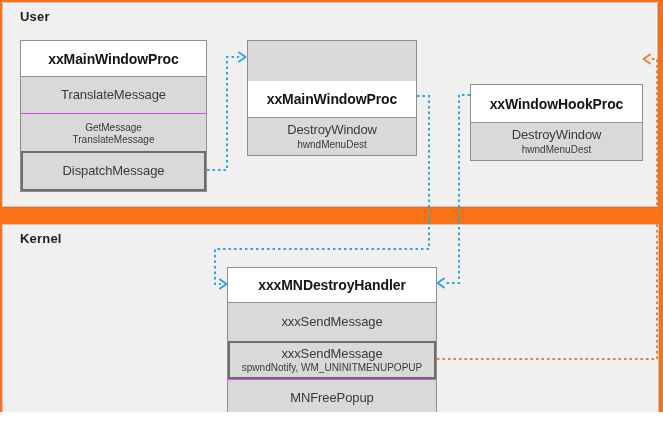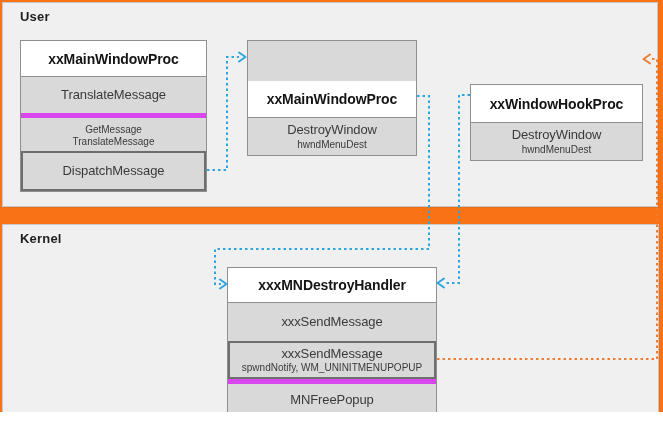--- a/index.html
+++ b/index.html
@@ -51,21 +51,21 @@
     box-sizing: border-box;
     display: flex;
     flex-direction: column;
     align-items: center;
     justify-content: center;
     font-size: 13px;
     color: #3a3a3a;
     line-height: 1.1;
     letter-spacing: -0.1px;
   }
-  .frow + .frow { border-top: 5px solid #d946ef; }
+  .frow + .frow { border-top: 1px solid #d946ef; }
   .frow .sub {
     font-size: 10px;
     color: #3a3a3a;
     letter-spacing: 0;
     margin-top: 1px;
   }
   .frow.emph {
     box-shadow: inset 0 0 0 2px #6e6e6e;
     border-top: none;
   }

